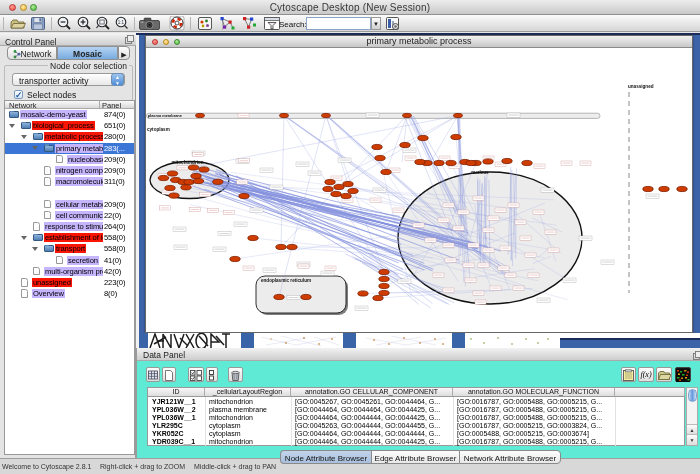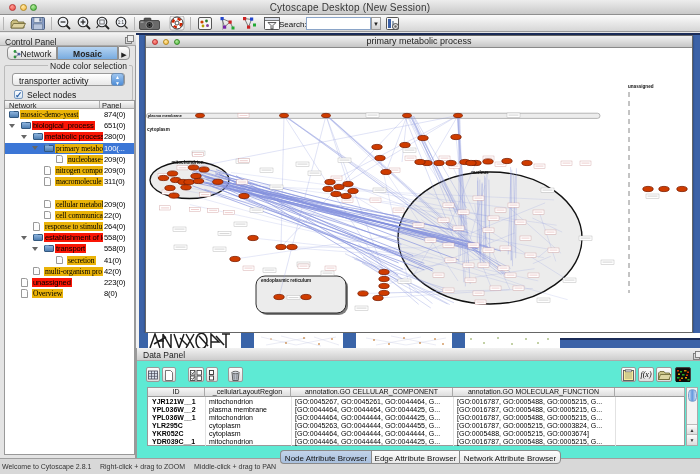--- a/index.html
+++ b/index.html
@@ -25,21 +25,21 @@
 #grpbox{left:4px;top:32px;width:129px;height:36px;border:1px solid #bbb;border-radius:2px;}
 #grplbl{left:8px;top:27.5px;font-size:8.5px;color:#222;background:#e4e4e4;padding:0 2px;margin-left:40px;}
 #combo{left:12px;top:40px;width:113px;height:13px;background:linear-gradient(#fff,#e8e8e8);border:1px solid #999;border-radius:3px;font-size:8.5px;color:#111;padding:1.5px 0 0 6px;}
 #combobtn{right:0px;top:-1px;width:13px;height:13px;background:linear-gradient(#9ec5ef,#4f8ed8);border-radius:3px;border:1px solid #6f8fb5;color:#fff;font-size:5px;text-align:center;line-height:6px;}
 #chk{left:14px;top:56.5px;width:9px;height:9px;background:linear-gradient(#fdfdfd,#d5e5f5);border:1px solid #7a9ac0;border-radius:2px;color:#2a5fa5;font-size:9px;line-height:8px;font-weight:bold;text-align:center;}
 #chklbl{left:27px;top:57px;font-size:8.5px;color:#111;}
 #tree{left:4px;top:67px;width:131px;height:355px;background:#fff;border:1px solid #999;overflow:hidden;}
 #treehead{left:0;top:0;width:130px;height:8px;background:linear-gradient(#fafafa,#d8d8d8);border-bottom:1px solid #aaa;font-size:7.5px;color:#222;}
 .trow{left:0;width:129px;height:11.3px;font-size:7.6px;letter-spacing:-0.1px;color:#000;}
 .tlab{position:absolute;top:1px;padding:0 1px;white-space:nowrap;overflow:hidden;}
-.grn{background:#eab308;font-family:Liberation Serif, serif;}
+.grn{background:#c4b5fd;}
 .red{background:#fa1505;}
 .tval{position:absolute;left:99px;top:1px;}
 .arr{position:absolute;top:3.5px;width:0;height:0;border-left:3px solid transparent;border-right:3px solid transparent;border-top:4px solid #666;}
 .fold{position:absolute;top:2px;width:9.5px;height:7px;background:linear-gradient(#8cb2dc,#4f7fb2);border:0.5px solid #33587f;border-radius:1px;}
 .fold:before{content:"";position:absolute;left:0;top:-1.5px;width:4px;height:1.5px;background:#5c8ab8;border-radius:1px 1px 0 0;}
 .file{position:absolute;top:1px;width:6.5px;height:8.5px;background:#fdfdfd;border:0.6px solid #999;border-radius:0 2.5px 0 0;}
 
 #desktop{left:136px;top:33px;width:564px;height:315px;background:#3c62a7;}
 #deskline{left:136px;top:33px;width:564px;height:2px;background:#1b2c58;}
 #win{left:145px;top:35px;width:548px;height:298px;background:#fff;border:1px solid #666;box-shadow:0 1px 2px rgba(0,0,0,.4);overflow:hidden;padding-left:6px;}
@@ -216,21 +216,21 @@
       <div class="trow abs" style="top: 30.4px;">
         <span class="arr" style="left:16px"></span>
         <span class="fold" style="left:28px"></span>
         <span class="tlab red" style="left:39px;max-width:59px">metabolic process</span>
         <span class="tval">280(0)</span>
       </div>
       <div class="trow abs" style="top: 41.6px; background: rgb(59, 118, 214);">
         <span class="arr" style="left:27px"></span>
         <span class="fold" style="left:39px"></span>
         <span class="tlab grn" style="left:50px;max-width:48px">primary metabol</span>
-        <span class="tval" style="color:#fff">100(...</span>
+        <span class="tval" style="color:#fff">283(...</span>
       </div>
       <div class="trow abs" style="top: 52.8px;">
         <span class="file" style="left:51px"></span>
         <span class="tlab grn" style="left:62px;max-width:36px">nucleobase-c</span>
         <span class="tval">209(0)</span>
       </div>
       <div class="trow abs" style="top: 64px;">
         <span class="file" style="left:39px"></span>
         <span class="tlab grn" style="left:50px;max-width:48px">nitrogen compou</span>
         <span class="tval">209(0)</span>

